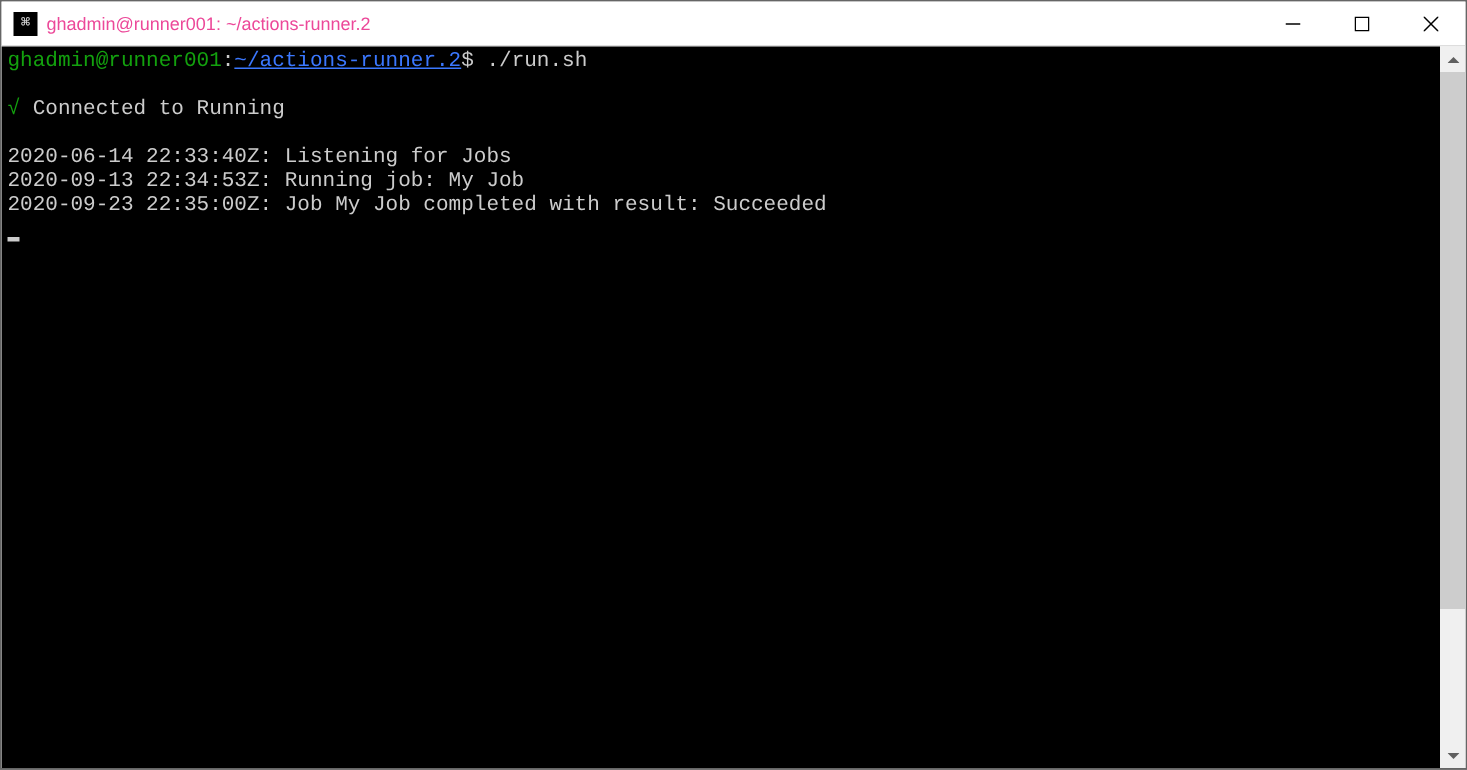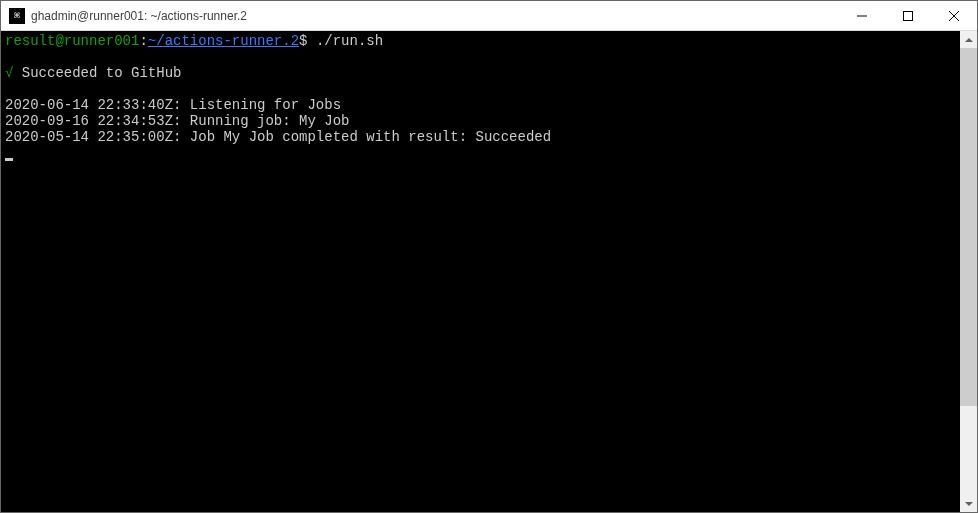--- a/index.html
+++ b/index.html
@@ -31,21 +31,21 @@
     .titlebar-icon::after {
       content: "⌘";
       color: #ccc;
       font-size: 10px;
       font-weight: bold;
       font-family: monospace;
     }
     .titlebar-text {
       flex: 1;
       font-size: 12px;
-      color: #404040;
+      color: #ec4899;
     }
     .window-controls {
       display: flex;
       height: 100%;
     }
     .win-btn {
       width: 46px;
       height: 100%;
       display: flex;
       align-items: center;
@@ -138,25 +138,25 @@
     <div class="win-btn close">
       <svg viewBox="0 0 10 10">
           <line x1="0" y1="0" x2="10" y2="10" stroke="currentColor" stroke-width="1"></line>
           <line x1="10" y1="0" x2="0" y2="10" stroke="currentColor" stroke-width="1"></line>
         </svg>
     </div>
   </div>
 </div>
 
 <div class="terminal-wrapper">
-  <div class="terminal"><span class="prompt-user">result@runner001</span><span class="prompt-dollar">:</span><span class="prompt-path">~/actions-runner.2</span><span class="prompt-dollar">$</span> <span class="cmd">./run.sh</span>
-<div class="blank-line"></div><span class="check">√</span><span class="output"> Succeeded to GitHub</span>
+  <div class="terminal"><span class="prompt-user">ghadmin@runner001</span><span class="prompt-dollar">:</span><span class="prompt-path">~/actions-runner.2</span><span class="prompt-dollar">$</span> <span class="cmd">./run.sh</span>
+<div class="blank-line"></div><span class="check">√</span><span class="output"> Connected to Running</span>
 <div class="blank-line"></div><span class="output">2020-06-14 22:33:40Z: Listening for Jobs</span>
-<span class="output">2020-09-16 22:34:53Z: Running job: My Job</span>
-<span class="output">2020-05-14 22:35:00Z: Job My Job completed with result: Succeeded</span>
+<span class="output">2020-09-13 22:34:53Z: Running job: My Job</span>
+<span class="output">2020-09-23 22:35:00Z: Job My Job completed with result: Succeeded</span>
 <span class="cursor"></span></div>
   <div class="scrollbar">
     <div class="sb-btn">
       <svg width="8" height="4" viewBox="0 0 8 4">
           <path d="M0 4 L4 0 L8 4 Z" fill="#606060"></path>
         </svg>
     </div>
     <div class="sb-track">
       <div class="sb-thumb"></div>
     </div>

